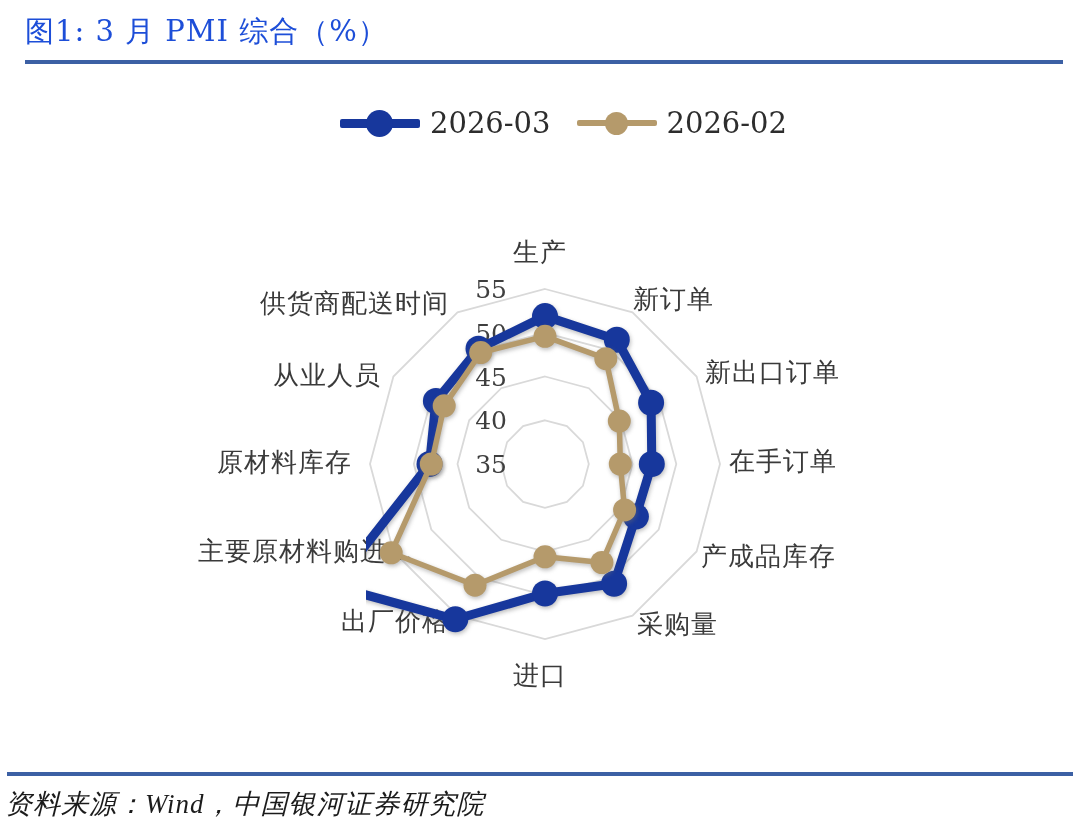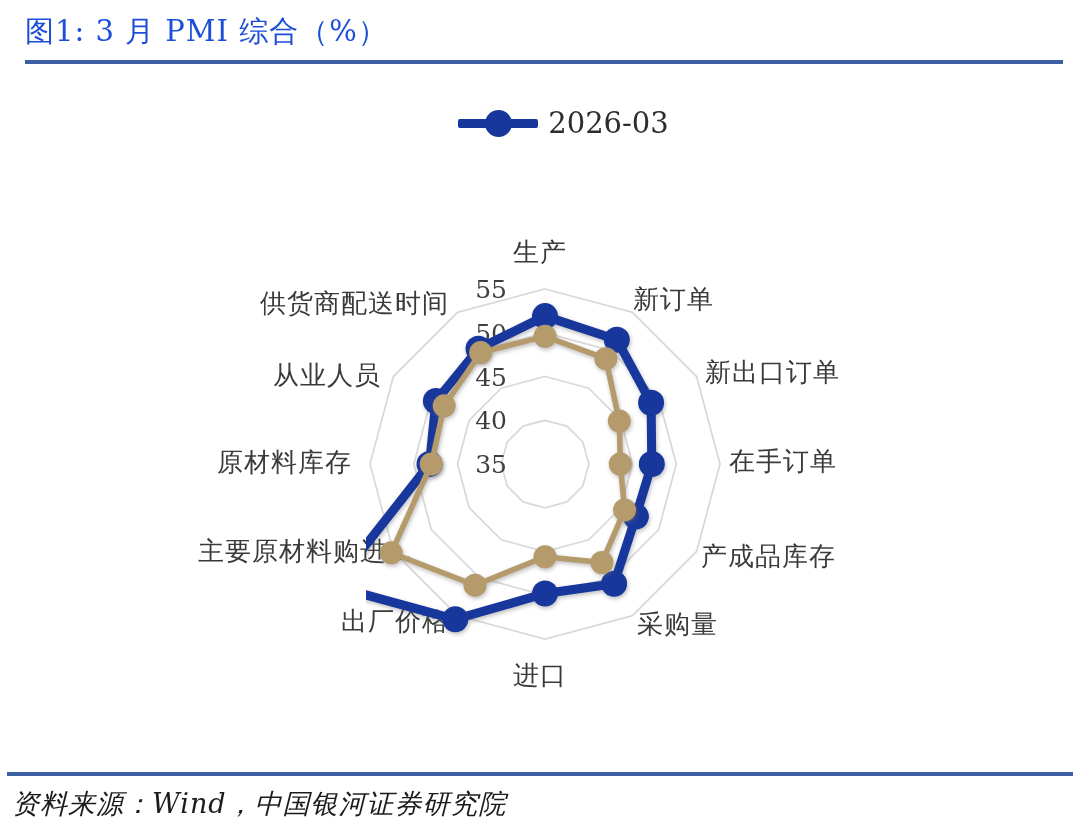--- a/index.html
+++ b/index.html
@@ -8,22 +8,22 @@
     font-family:"DejaVu Serif","Liberation Serif",serif;
   }
   .figure-title{
     position:absolute;left:25px;top:12px;
     font-size:29px;letter-spacing:1px;color:#5471ae;white-space:nowrap;
   }
   .rule{position:absolute;background:#3c60a4;height:4px;}
   .rule-top{left:25px;top:60px;width:1038px;}
   .rule-bottom{left:7px;top:772px;width:1066px;}
   .source-note{
-    position:absolute;left:12px;top:786px;font-size:27px;font-style:italic;
-    color:#1b1b1b;letter-spacing:1px;white-space:nowrap;
+    position:absolute;left:5px;top:786px;font-size:27px;font-style:italic;
+    color:#1b1b1b;letter-spacing:1px;white-space:nowrap;font-family:Liberation Serif, serif;
   }
   .legend{
     position:absolute;left:0;top:106px;width:1080px;box-sizing:border-box;
     display:flex;justify-content:center;align-items:center;gap:26px;padding-left:47px;
   }
   .legend-item{display:flex;align-items:center;gap:10px;}
   .lmark{position:relative;width:80px;display:flex;align-items:center;justify-content:center;border-radius:2px;}
   .lmark-blue{height:9px;}
   .lmark-tan{height:6px;}
   .ldot{border-radius:50%;flex:0 0 auto;}
@@ -39,20 +39,26 @@
 
 <div class="figure-title" style="color: #1d4ed8;">图1: 3 月 PMI 综合（%）</div>
 <div class="rule rule-top" style="background: rgb(60, 96, 164);"></div>
 
 <div class="legend">
   <div class="legend-item">
     <span class="lmark lmark-blue" style="background: rgb(23, 55, 156);">
         <span class="ldot ldot-blue" style="background: rgb(23, 55, 156);"></span>
       </span>
     <span class="ltext">2026-03</span>
+  </div>
+  <div class="legend-item">
+    <span class="lmark lmark-tan" style="background: rgb(181, 154, 107);">
+        <span class="ldot ldot-tan" style="background: rgb(181, 154, 107);"></span>
+      </span>
+    <span class="ltext">2026-02</span>
   </div>
 </div>
 
 <svg id="radar" width="1080" height="834" viewBox="0 0 1080 834">
     <defs>
       <clipPath id="plotclip">
         <rect x="366" y="150" width="714" height="580"></rect>
       </clipPath>
     </defs>
     <g>

